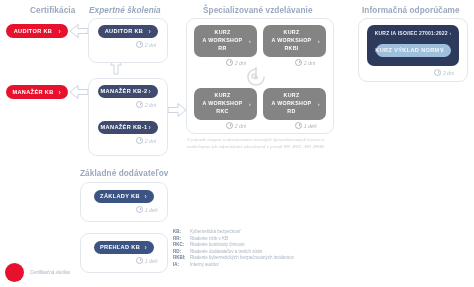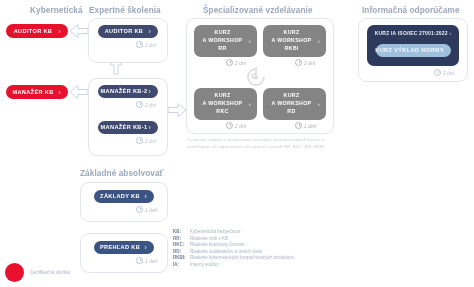--- a/index.html
+++ b/index.html
@@ -40,25 +40,25 @@
   .legend-val{color:#a9b3c3;font-size:4.5px;}
   .footnote{position:absolute;display:flex;align-items:center;gap:6px;}
   .red-dot{width:19px;height:19px;border-radius:50%;background:#e8112d;flex:0 0 auto;}
   .footnote-label{color:#a9b3c3;font-size:4.6px;font-style:italic;white-space:nowrap;}
   svg{display:block;overflow:visible;}
   .arrow-layer{position:absolute;left:0;top:0;width:474px;height:287px;pointer-events:none;}
 </style>
 </head>
 <body>
 
-<div class="col-title" style="left:30px;top:6px;">Kybernetická</div>
-<div class="col-title" style="left:89px;top:6px;">Expertné školenia</div>
+<div class="col-title" style="left:30px;top:6px;">Certifikácia</div>
+<div class="col-title" style="left:89px;top:6px;font-style:italic;">Expertné školenia</div>
 <div class="col-title" style="left:203px;top:6px;text-align:right;">Špecializované vzdelávanie</div>
 <div class="col-title" style="left:362px;top:6px;">Informačná odporúčame</div>
-<div class="col-title" style="left:80px;top:169px;">Základné absolvovať</div>
+<div class="col-title" style="left:80px;top:169px;">Základné dodávateľov</div>
 
 <svg class="arrow-layer" viewBox="0 0 474 287">
 
   <path d="M70,31 L78,24.5 L78,28.5 L88,28.5 L88,33.5 L78,33.5 L78,37.5 Z" fill="#ffffff" stroke="#ccd5e0" stroke-width="1"></path>
 
   <path d="M70,92 L78,85.5 L78,89.5 L88,89.5 L88,94.5 L78,94.5 L78,98.5 Z" fill="#ffffff" stroke="#ccd5e0" stroke-width="1"></path>
 
   <path d="M116,101 L121.5,108 L118,108 L118,117 L114,117 L114,108 L110.5,108 Z" fill="#ffffff" stroke="#ccd5e0" stroke-width="1"></path>
 
   <path d="M116,58 L121.5,65 L118,65 L118,74 L114,74 L114,65 L110.5,65 Z" fill="#ffffff" stroke="#ccd5e0" stroke-width="1"></path>

